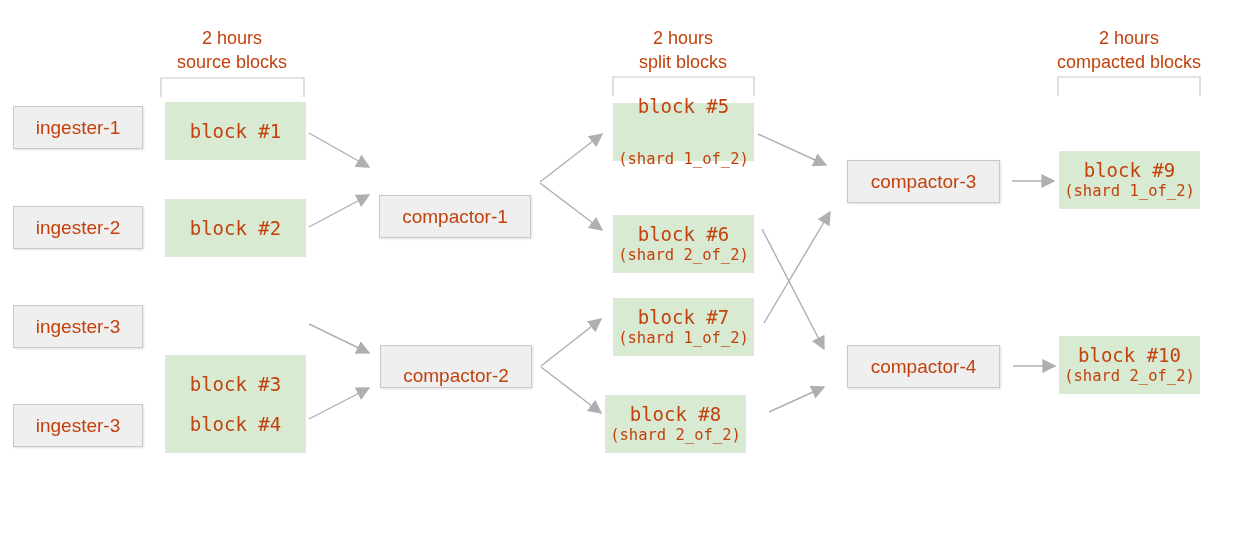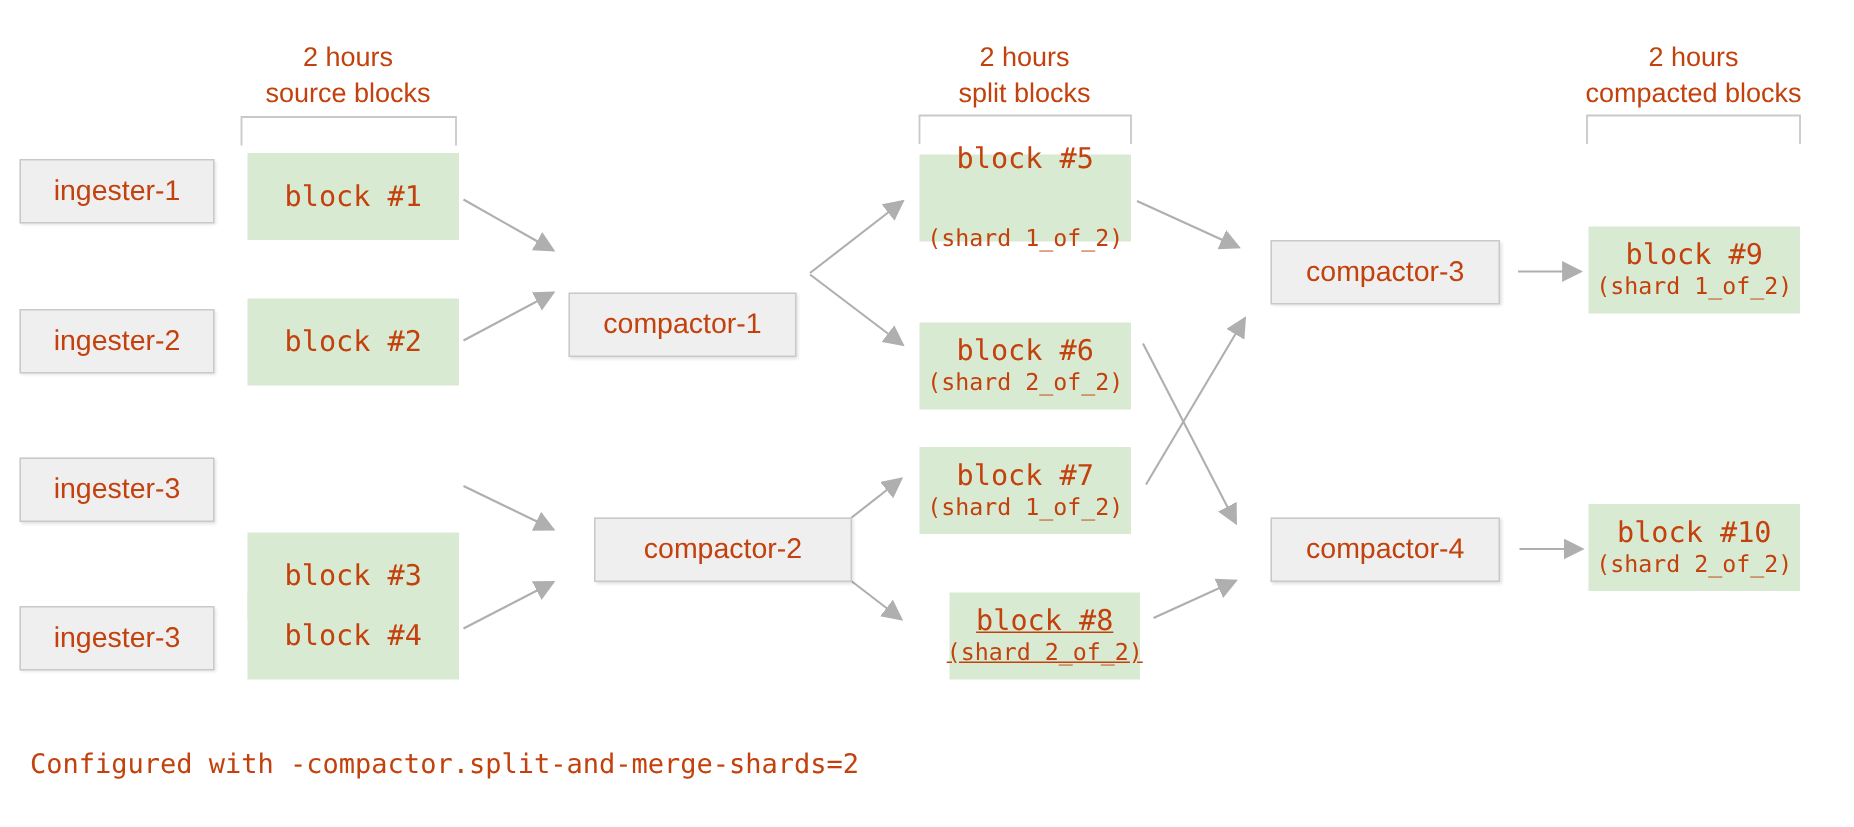--- a/index.html
+++ b/index.html
@@ -104,52 +104,51 @@
   <div class="block" style="left:165px; top:311px; width:141px; height:58px;margin-top:44px;">
     <span class="main">block #3</span>
   </div>
   <div class="block" style="left:165px; top:395px; width:141px; height:58px;">
     <span class="main">block #4</span>
   </div>
 
   <div class="node" style="left:379px; top:160px; width:152px; height:43px;margin-top:35px;">
     <span>compactor-1</span>
   </div>
-  <div class="node" style="left:396px; top:345px; width:172px; height:43px;">
+  <div class="node" style="left:380px; top:345px; width:152px; height:43px;align-items:flex-end;">
     <span>compactor-2</span>
   </div>
 
   <div class="block" style="left:613px; top:103px; width:141px; height:58px;gap:32px;">
     <span class="main">block #5</span>
     <span class="shard">(shard 1_of_2)</span>
   </div>
   <div class="block" style="left:613px; top:215px; width:141px; height:58px;">
     <span class="main">block #6</span>
     <span class="shard">(shard 2_of_2)</span>
   </div>
   <div class="block" style="left:613px; top:298px; width:141px; height:58px;">
     <span class="main">block #7</span>
     <span class="shard">(shard 1_of_2)</span>
   </div>
-  <div class="block" style="left:633px; top:395px; width:127px; height:58px;text-decoration:underline;">
+  <div class="block" style="left:605px; top:395px; width:141px; height:58px;">
     <span class="main">block #8</span>
     <span class="shard">(shard 2_of_2)</span>
   </div>
 
   <div class="node" style="left:847px; top:160px; width:153px; height:43px;justify-content:center;">
     <span>compactor-3</span>
   </div>
   <div class="node" style="left:847px; top:345px; width:153px; height:43px;">
     <span>compactor-4</span>
   </div>
 
   <div class="block" style="left:1059px; top:151px; width:141px; height:58px;">
     <span class="main">block #9</span>
     <span class="shard">(shard 1_of_2)</span>
   </div>
   <div class="block" style="left:1059px; top:336px; width:141px; height:58px;">
     <span class="main">block #10</span>
     <span class="shard">(shard 2_of_2)</span>
   </div>
 
-  <div class="footer-note">Configured with -compactor.split-and-merge-shards=2</div>
 
 </div>
 
 </body></html>

